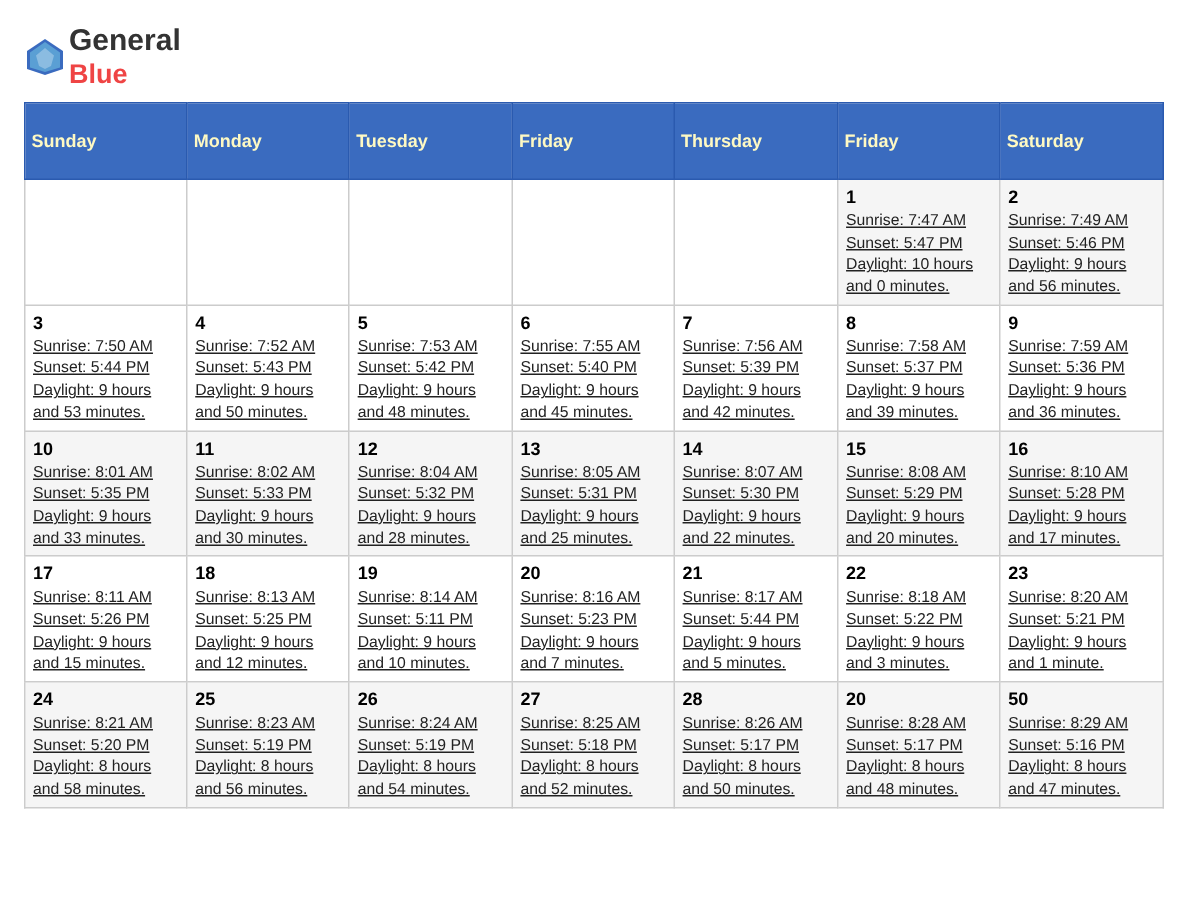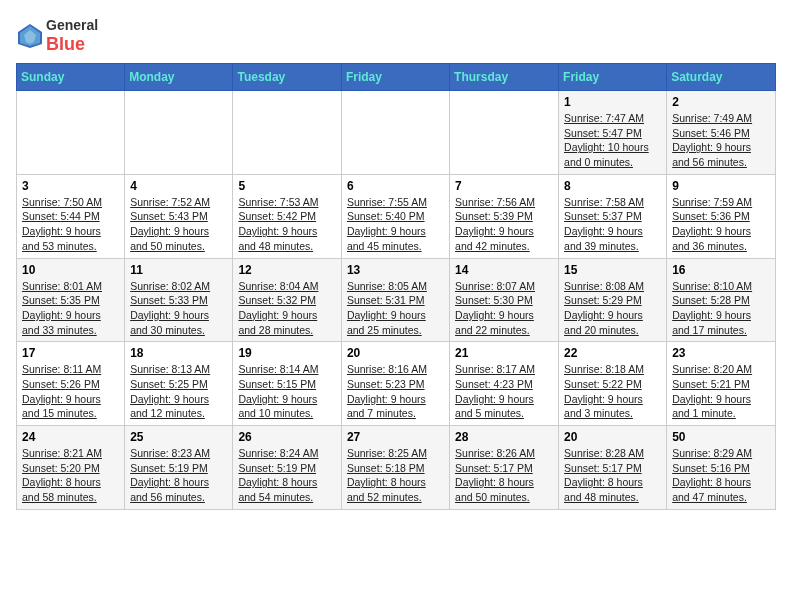--- a/index.html
+++ b/index.html
@@ -37,22 +37,22 @@
       font-size: 15px;
       color: #555;
     }
     .calendar {
       width: 100%;
       border-collapse: collapse;
       font-size: 11px;
     }
     .calendar thead th {
       background: #3a6bbf;
-      color: #5eead4;
-      padding: 6px 4px;
+      color: #fef9c3;
+      padding: 18px 4px;
       text-align: left;
       font-size: 12px;
       font-weight: bold;
       border: 1px solid #2a5aaf;
     }
     .calendar tbody td {
       vertical-align: top;
       border: 1px solid #ccc;
       padding: 4px 5px;
       min-height: 80px;
@@ -84,21 +84,21 @@
 <body>
 
 <div class="header">
   <div class="logo">
     <svg class="logo-icon" viewBox="0 0 28 28">
       <polygon points="14,2 26,10 26,22 14,26 2,22 2,10" fill="#3a6bbf"></polygon>
       <polygon points="14,4 24,11 24,21 14,24 4,21 4,11" fill="#5a9fd4"></polygon>
       <polygon points="14,8 20,13 18,20 14,22 10,20 8,13" fill="#fff" opacity="0.3"></polygon>
     </svg>
     <div>
-      <span style="font-size:14px;font-weight:bold;color:#333;">General</span><br>
+      <span style="font-size:20px;font-weight:bold;color:#333;">General</span><br>
       <span style="font-size:18px;font-weight:bold;color:#ef4444;">Blue</span>
     </div>
   </div>
 </div>
 
 <table class="calendar">
   <thead>
     <tr>
     <th>Sunday</th>
         <th>Monday</th>
@@ -226,33 +226,33 @@
         </td>
         <td>
           <span class="day-number">18</span>
           <div class="cell-text">Sunrise: 8:13 AM
 Sunset: 5:25 PM
 Daylight: 9 hours and 12 minutes.</div>
         </td>
         <td>
           <span class="day-number">19</span>
           <div class="cell-text">Sunrise: 8:14 AM
-Sunset: 5:15 PM
+Sunset: 5:11 PM
 Daylight: 9 hours and 10 minutes.</div>
         </td>
         <td>
           <span class="day-number">20</span>
           <div class="cell-text">Sunrise: 8:16 AM
 Sunset: 5:23 PM
 Daylight: 9 hours and 7 minutes.</div>
         </td>
         <td>
           <span class="day-number">21</span>
           <div class="cell-text">Sunrise: 8:17 AM
-Sunset: 4:23 PM
+Sunset: 5:44 PM
 Daylight: 9 hours and 5 minutes.</div>
         </td>
         <td>
           <span class="day-number">22</span>
           <div class="cell-text">Sunrise: 8:18 AM
 Sunset: 5:22 PM
 Daylight: 9 hours and 3 minutes.</div>
         </td>
         <td>
           <span class="day-number">23</span>

